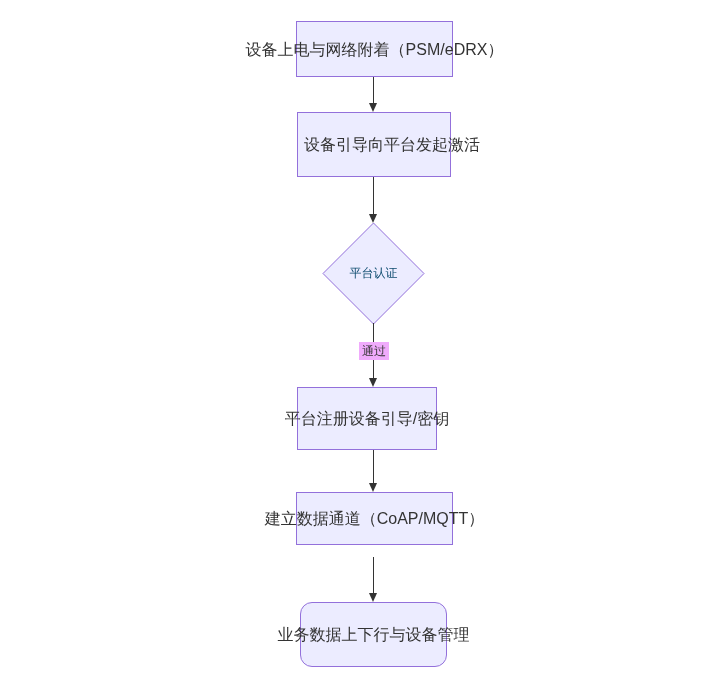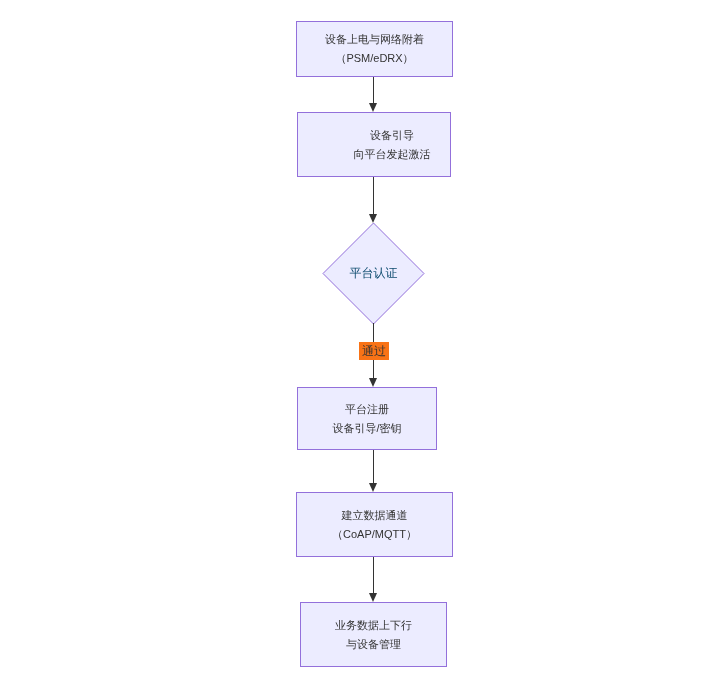--- a/index.html
+++ b/index.html
@@ -14,46 +14,46 @@
     background: #ffffff;
     overflow: hidden;
     font-family: "Liberation Sans", "DejaVu Sans", sans-serif;
   }
   .node {
     position: absolute;
     box-sizing: border-box;
     background: #ECECFF;
     border: 1px solid #9370DB;
     display: flex;
-    flex-direction: column;
+    flex-direction: row;
     align-items: center;
     justify-content: center;
     text-align: center;
     color: #333333;
-    font-size: 11px;
+    font-size: 16px;
     line-height: 19px;
   }
   .node .line { display: block; white-space: nowrap; }
   .edge-line {
     position: absolute;
     width: 1px;
     background: #333333;
   }
   .arrowhead {
     position: absolute;
     width: 0;
     height: 0;
     border-left: 4.5px solid transparent;
     border-right: 4.5px solid transparent;
     border-top: 9px solid #333333;
   }
   .edge-label {
     position: absolute;
     transform: translateX(-50%);
-    background: #f97316;
+    background: #f0abfc;
     color: #333333;
     font-size: 12px;
     line-height: 16px;
     padding: 1px 3px;
     white-space: nowrap;
   }
   .diamond-svg {
     position: absolute;
   }
   .diamond-svg polygon {
@@ -106,26 +106,26 @@
   <div class="arrowhead" style="left:369px; top:378px;"></div>
 
   <div class="node" style="left:297px; top:387px; width:140px; height:63px;">
     <span class="line">平台注册</span>
     <span class="line">设备引导/密钥</span>
   </div>
 
   <div class="edge-line" style="left:373px; top:450px; height:34px;"></div>
   <div class="arrowhead" style="left:369px; top:483px;"></div>
 
-  <div class="node" style="left:296px; top:492px; width:157px; height:65px;">
+  <div class="node" style="left:296px; top:492px; width:157px; height:53px;">
     <span class="line">建立数据通道</span>
     <span class="line">（CoAP/MQTT）</span>
   </div>
 
   <div class="edge-line" style="left:373px; top:557px; height:37px;"></div>
   <div class="arrowhead" style="left:369px; top:593px;"></div>
 
-  <div class="node" style="left:300px; top:602px; width:147px; height:65px;">
+  <div class="node" style="left:300px; top:602px; width:147px; height:65px;border-radius:12px;">
     <span class="line">业务数据上下行</span>
     <span class="line">与设备管理</span>
   </div>
 
 </div>
 
 </body></html>

